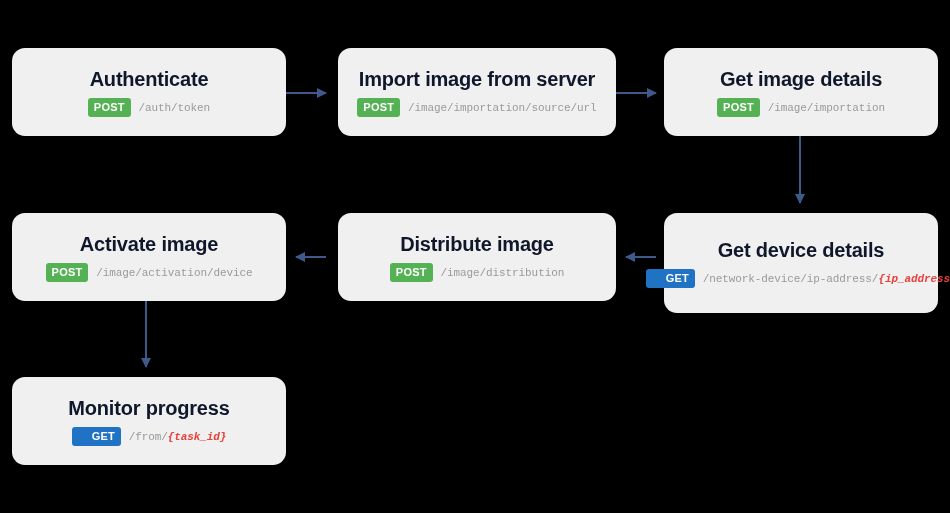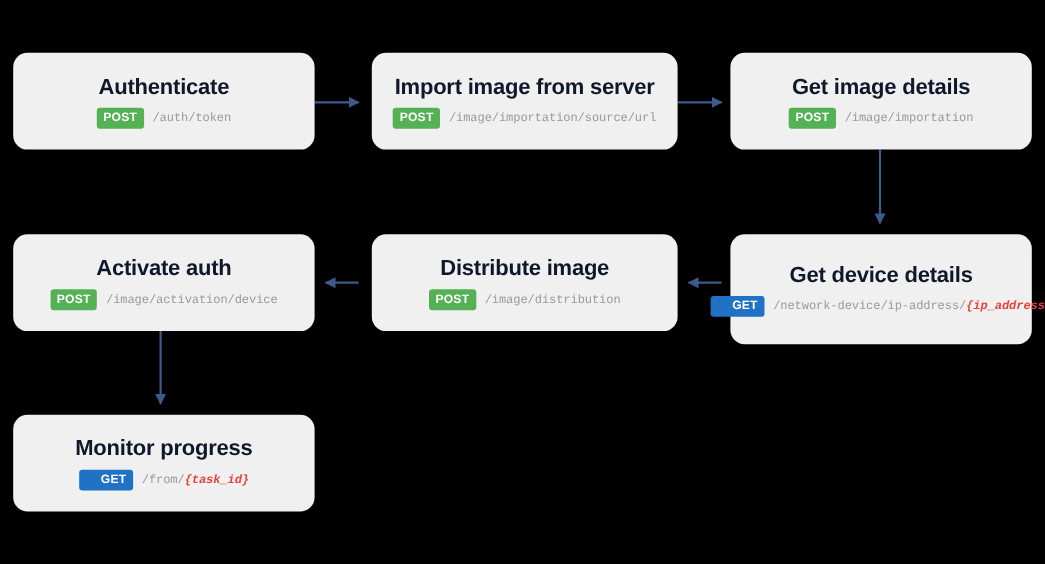--- a/index.html
+++ b/index.html
@@ -147,21 +147,21 @@
 
   <div class="node" style="left:664px; top:48px; width:274px; height:88px;">
     <div class="node-title">Get image details</div>
     <div class="node-endpoint">
       <span class="method post">POST</span>
       <span class="path"><span>/image/importation</span><span class="param"></span></span>
     </div>
   </div>
 
   <div class="node" style="left:12px; top:213px; width:274px; height:88px;">
-    <div class="node-title">Activate auth</div>
+    <div class="node-title">Activate image</div>
     <div class="node-endpoint">
       <span class="method post">POST</span>
       <span class="path"><span>/image/activation/device</span><span class="param"></span></span>
     </div>
   </div>
 
   <div class="node" style="left:338px; top:213px; width:278px; height:88px;">
     <div class="node-title">Distribute image</div>
     <div class="node-endpoint">
       <span class="method post">POST</span>

